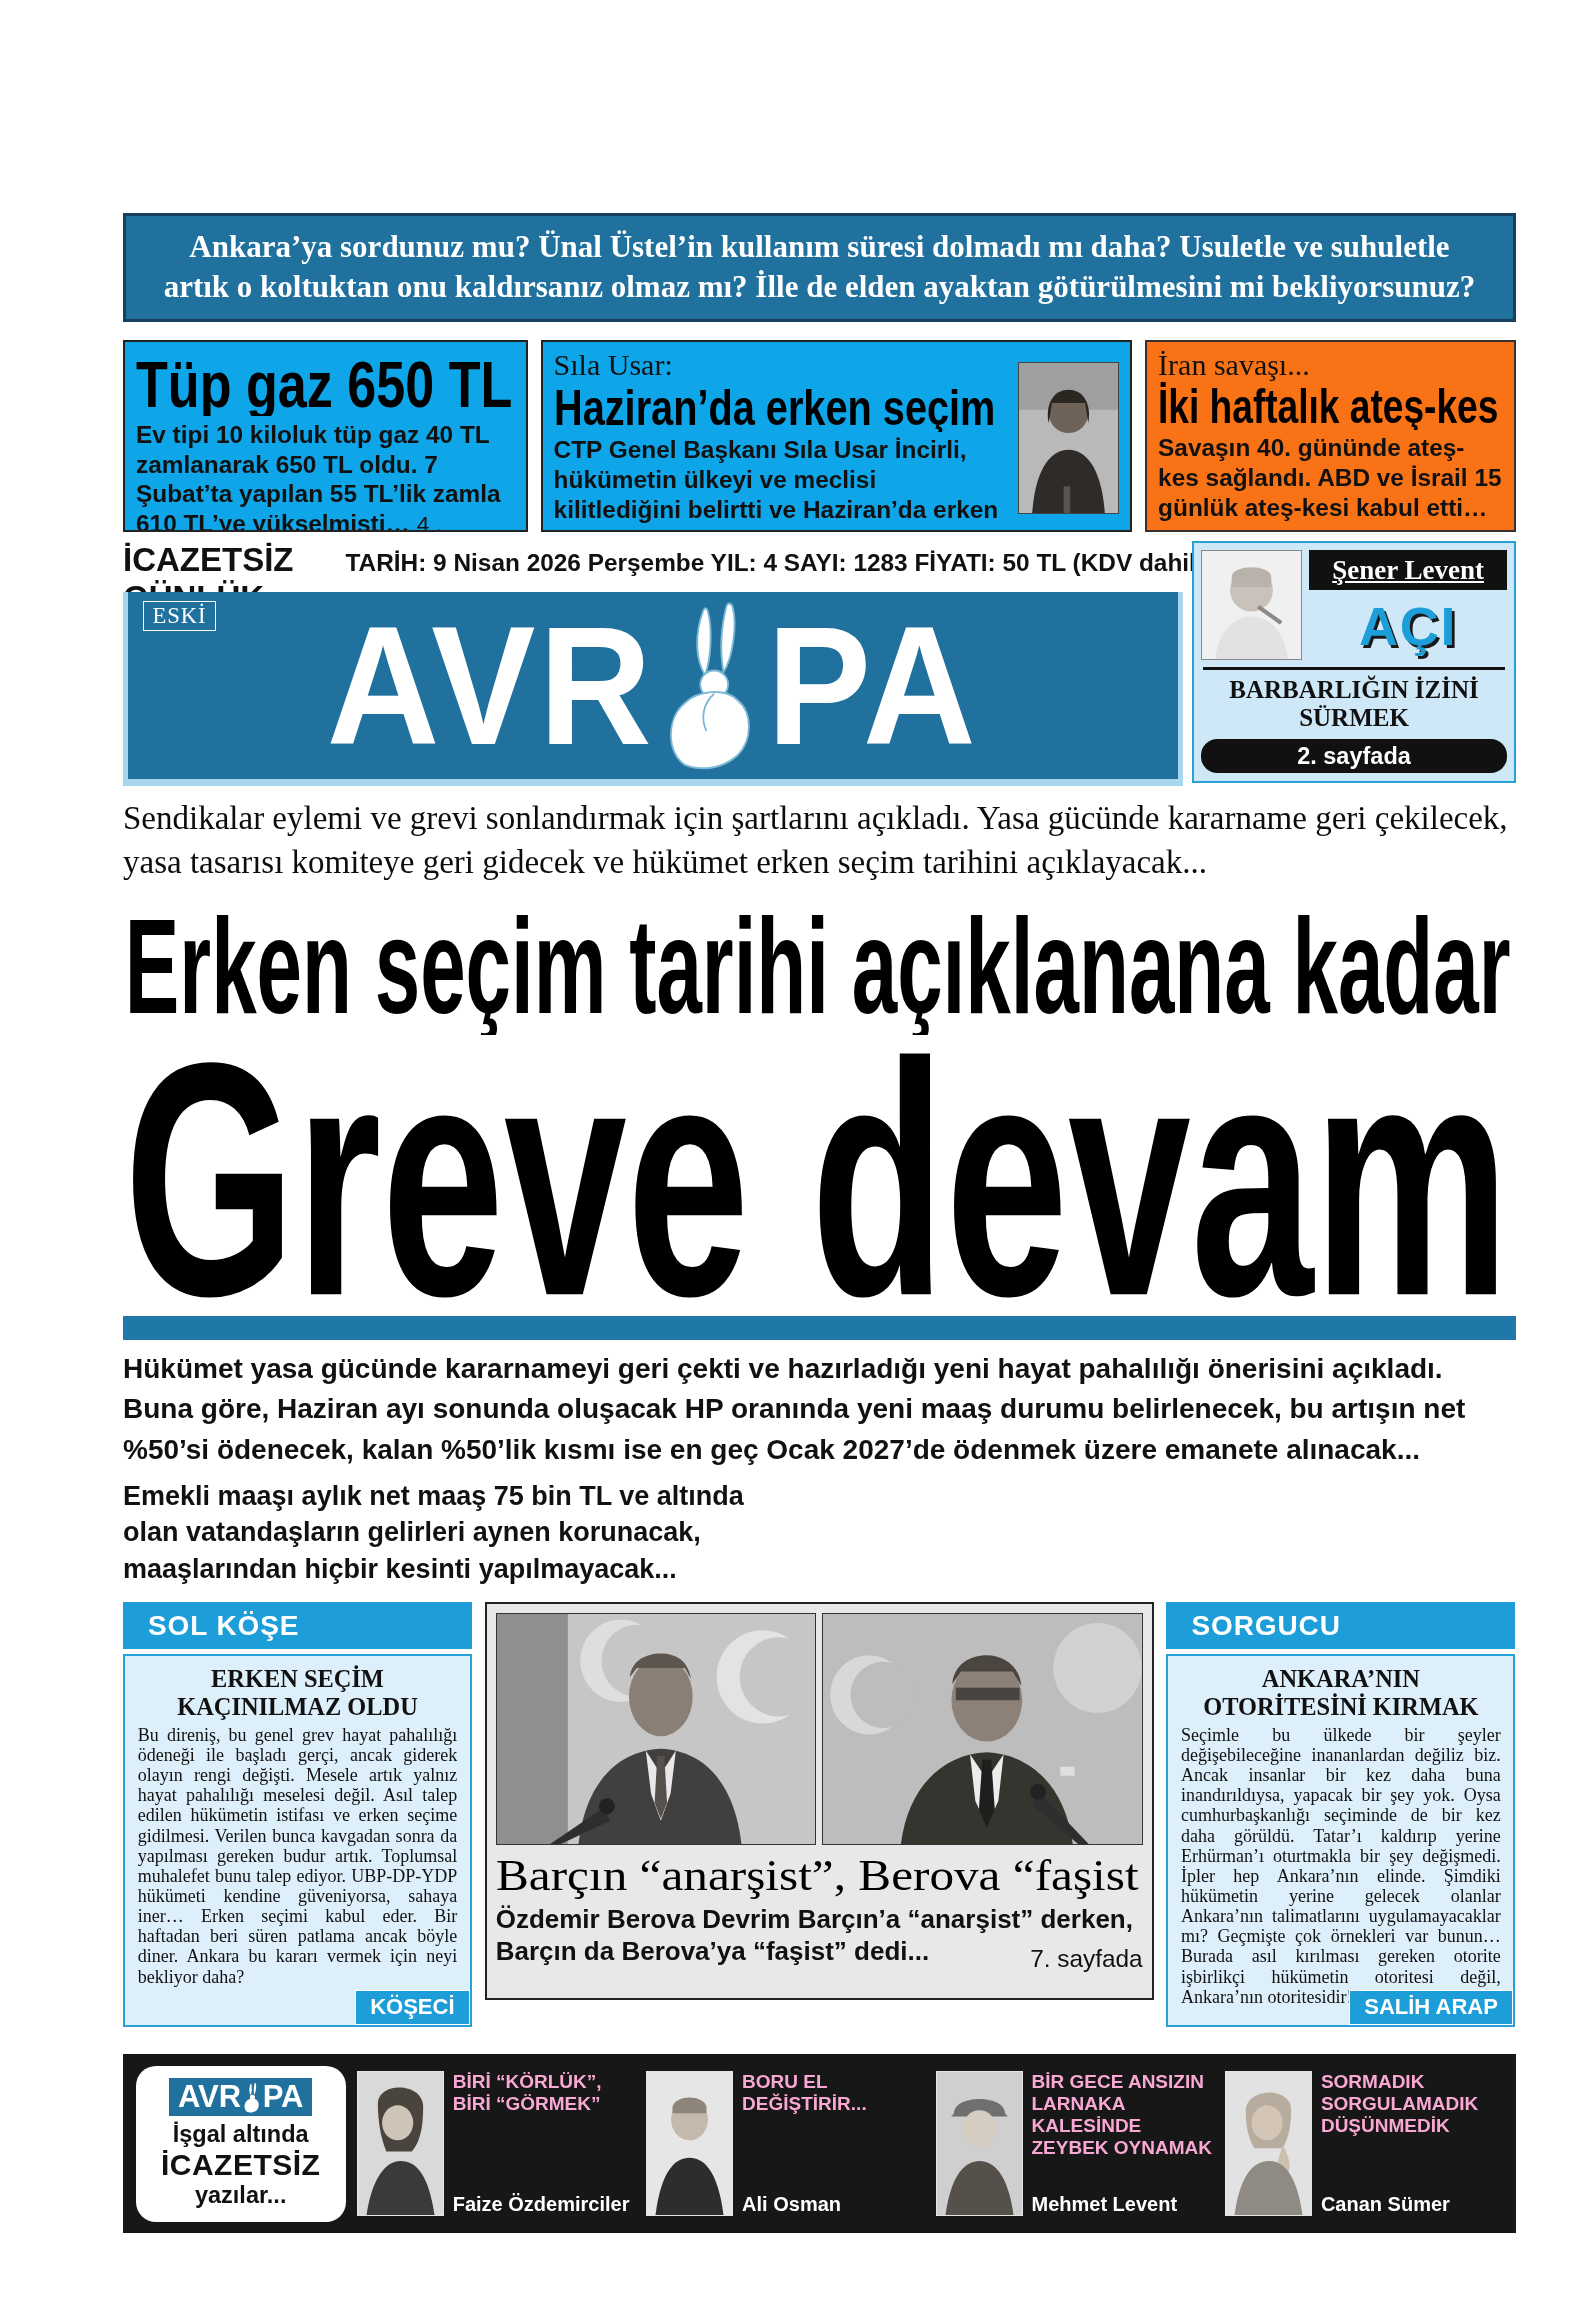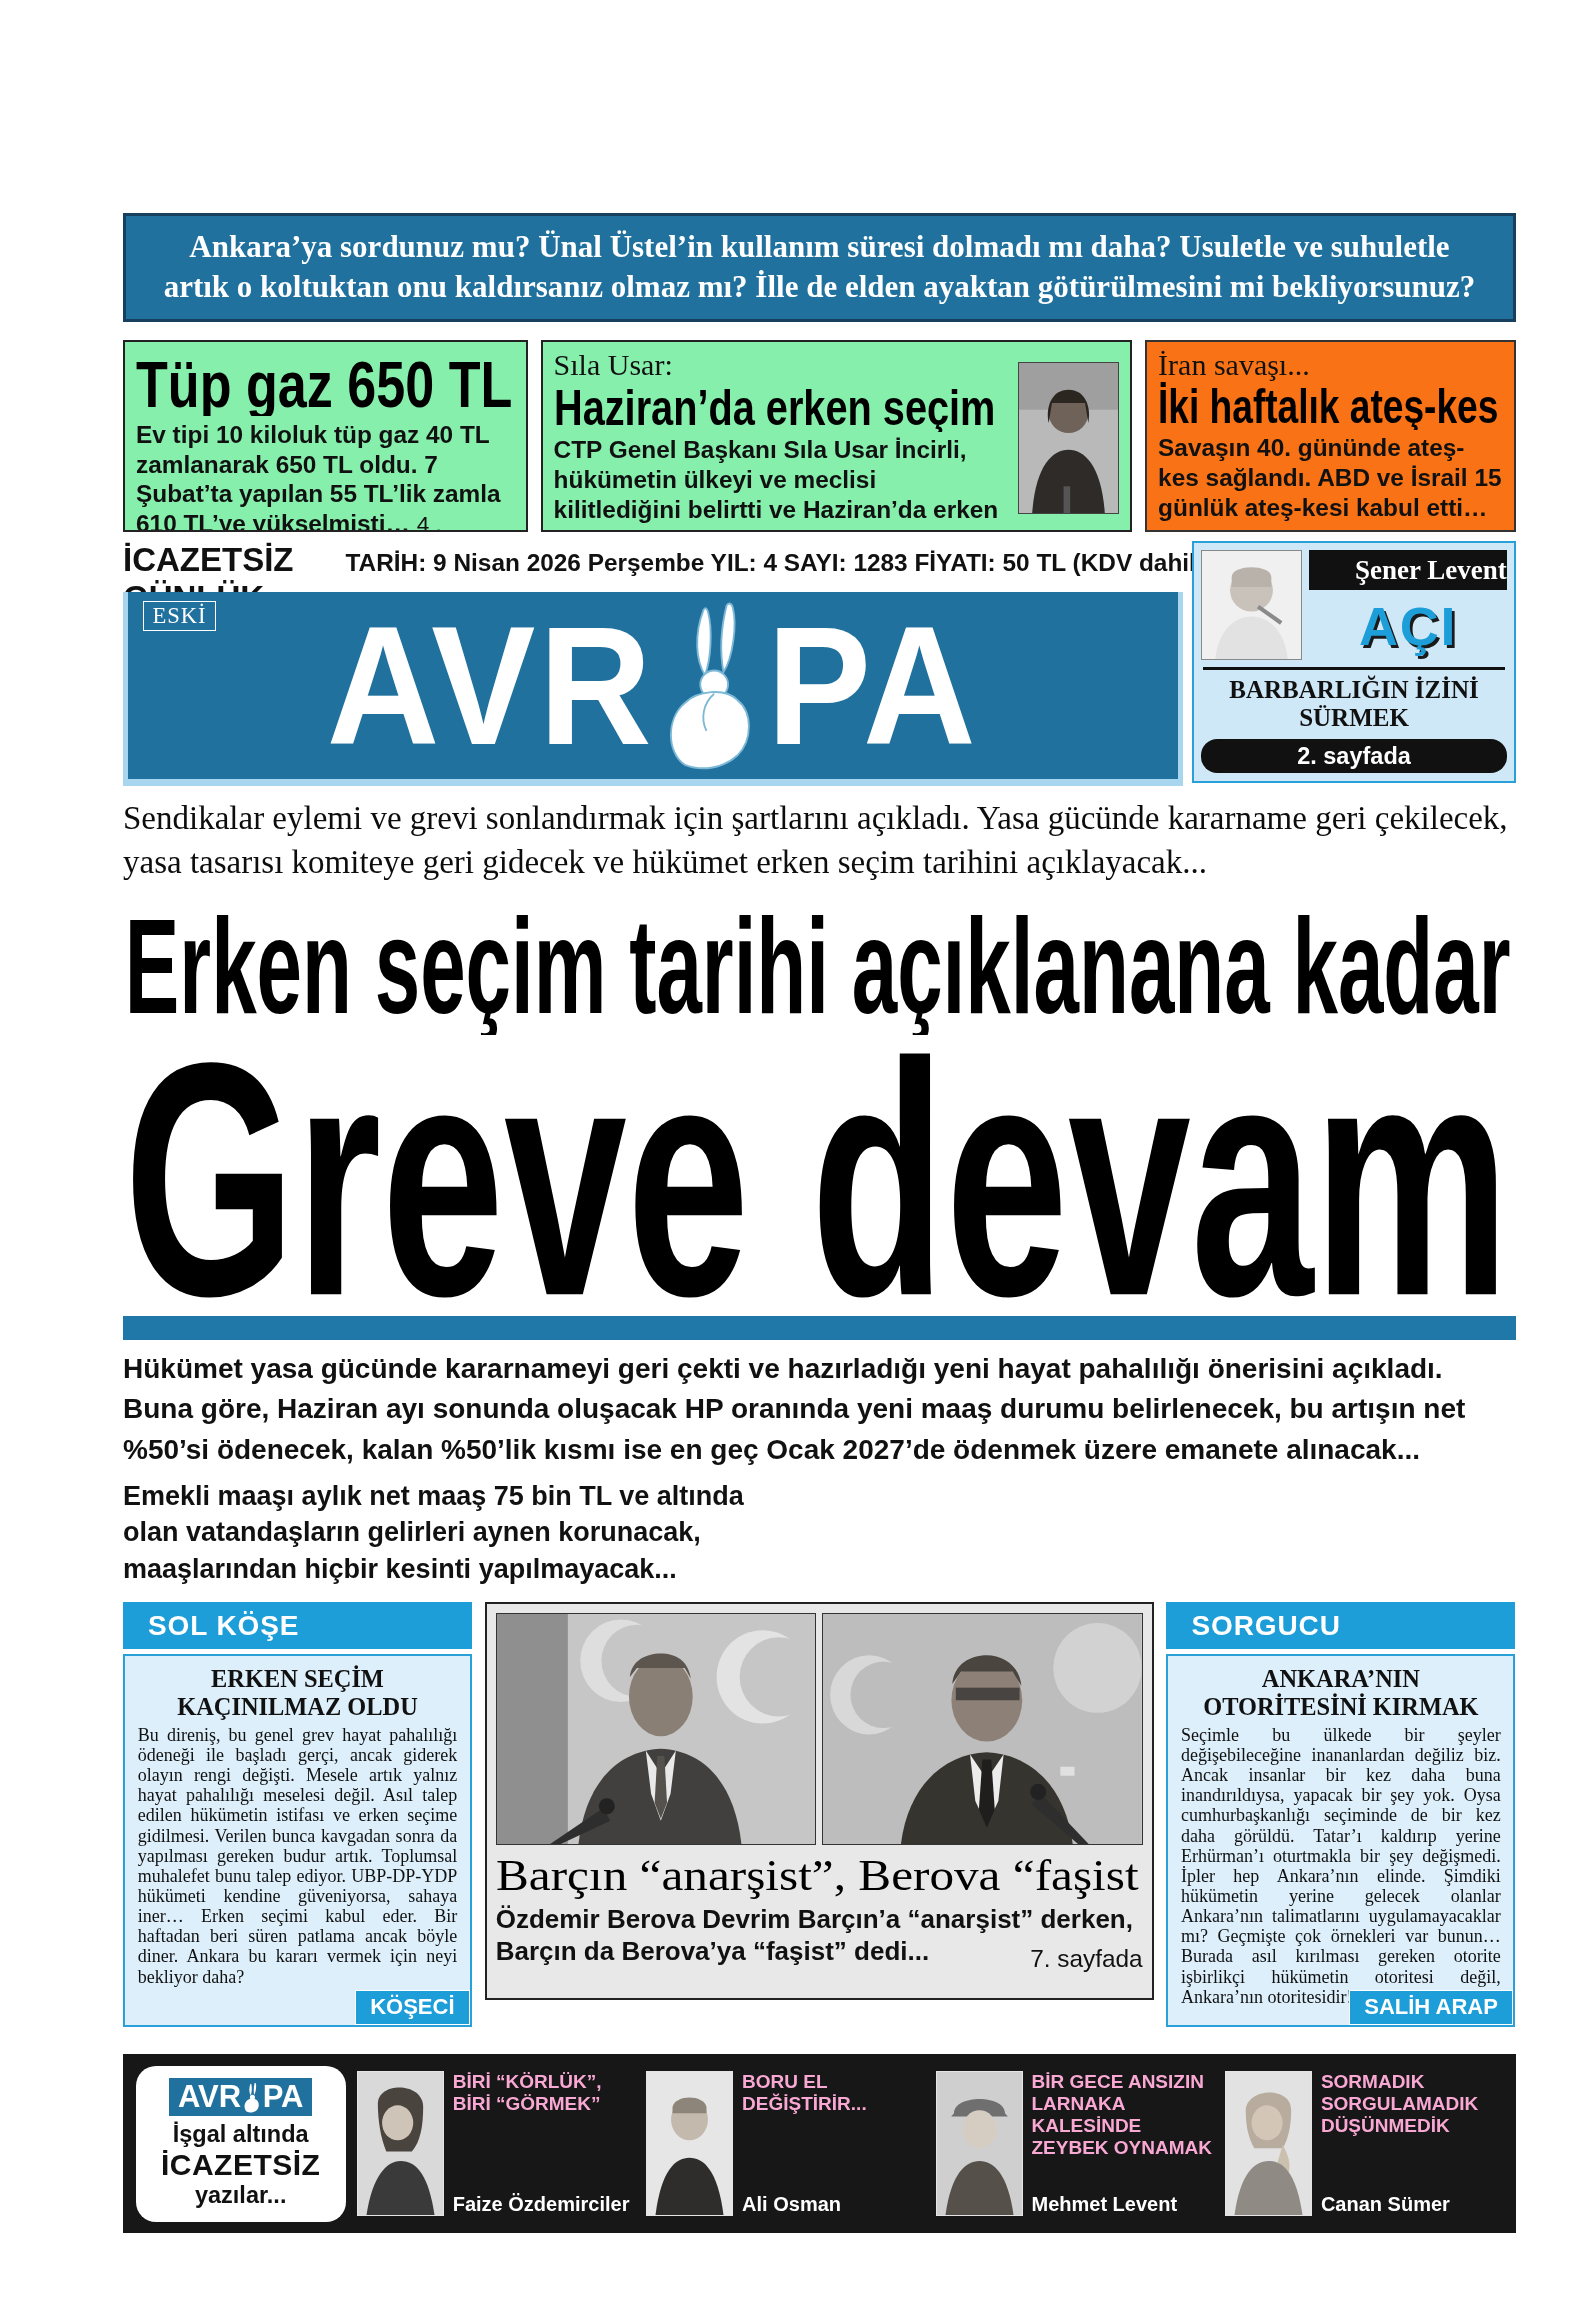--- a/index.html
+++ b/index.html
@@ -18,21 +18,21 @@
     background:#20719e; border:3.6px solid #16405d;
     padding:11px 27px 12.7px 27px; text-align:center;
   }
   .banner-text {
     font-family:"Liberation Serif", serif; font-weight:bold;
     font-size:31px; line-height:1.28; color:#fff;
   }
 
   
   .boxes-row { display:flex; gap:12.7px; margin-top:18px; height:192px; }
-  .tbox { border:2.7px solid #222; background:#86efac; padding:7.2px 11px; overflow:hidden; }
+  .tbox { border:2.7px solid #222; background:#0ea5e9; padding:7.2px 11px; overflow:hidden; }
   .tbox.gray { background:#f97316; border:2.7px solid #333; }
   .tbox-kicker { font-family:"Liberation Serif", serif; font-size:30px; line-height:1.05; }
   .tbox-body { font-size:24.4px; font-weight:bold; line-height:1.22; margin-top:3.6px; }
   .pageref { font-weight:normal; font-size:22.6px; }
   .box-gas { width:405px; }
   .box-usar { width:592px; display:flex; gap:9px; }
   .box-usar-left { flex:1; min-width:0; }
   .box-iran { width:371px; }
   .tbox svg.headline-svg { display:block; }
   .usar-photo { width:101px; height:152px; border:1.8px solid #444; margin-top:12.7px; flex:none; }
@@ -61,23 +61,24 @@
 
   .levent-box {
     width:324px; margin-left:9px; height:242px;
     background:#cfe8f7; border:2.7px solid #2aa0d8; padding:7.2px;
     display:flex; flex-direction:column;
   }
   .levent-top { display:flex; gap:7.2px; }
   .levent-photo { width:101px; height:110px; border:0.9px solid #888; flex:none; }
   .levent-right { flex:1; display:flex; flex-direction:column; }
   .levent-namebar {
-    background:#111; color:#fff; text-align:right;
+    background:#111; color:#fff; text-align:center;
     font-family:"Liberation Serif", serif; font-weight:bold; font-size:27px;
     padding:4.5px 0;
+    text-decoration:underline;
   }
   .levent-aci {
     text-align:center; font-weight:900; font-size:54px; line-height:1.1;
     color:#1d9ed9; text-shadow:2.7px 2.7px 0 #1a1a1a; margin-top:7.2px;
     letter-spacing:1.8px;
   }
   .levent-rule { height:3.6px; background:#111; margin:6.3px 1.8px 5.4px 1.8px; }
   .levent-title {
     text-align:center; font-family:"Liberation Serif", serif;
     font-weight:bold; font-size:25px; line-height:1.15;

